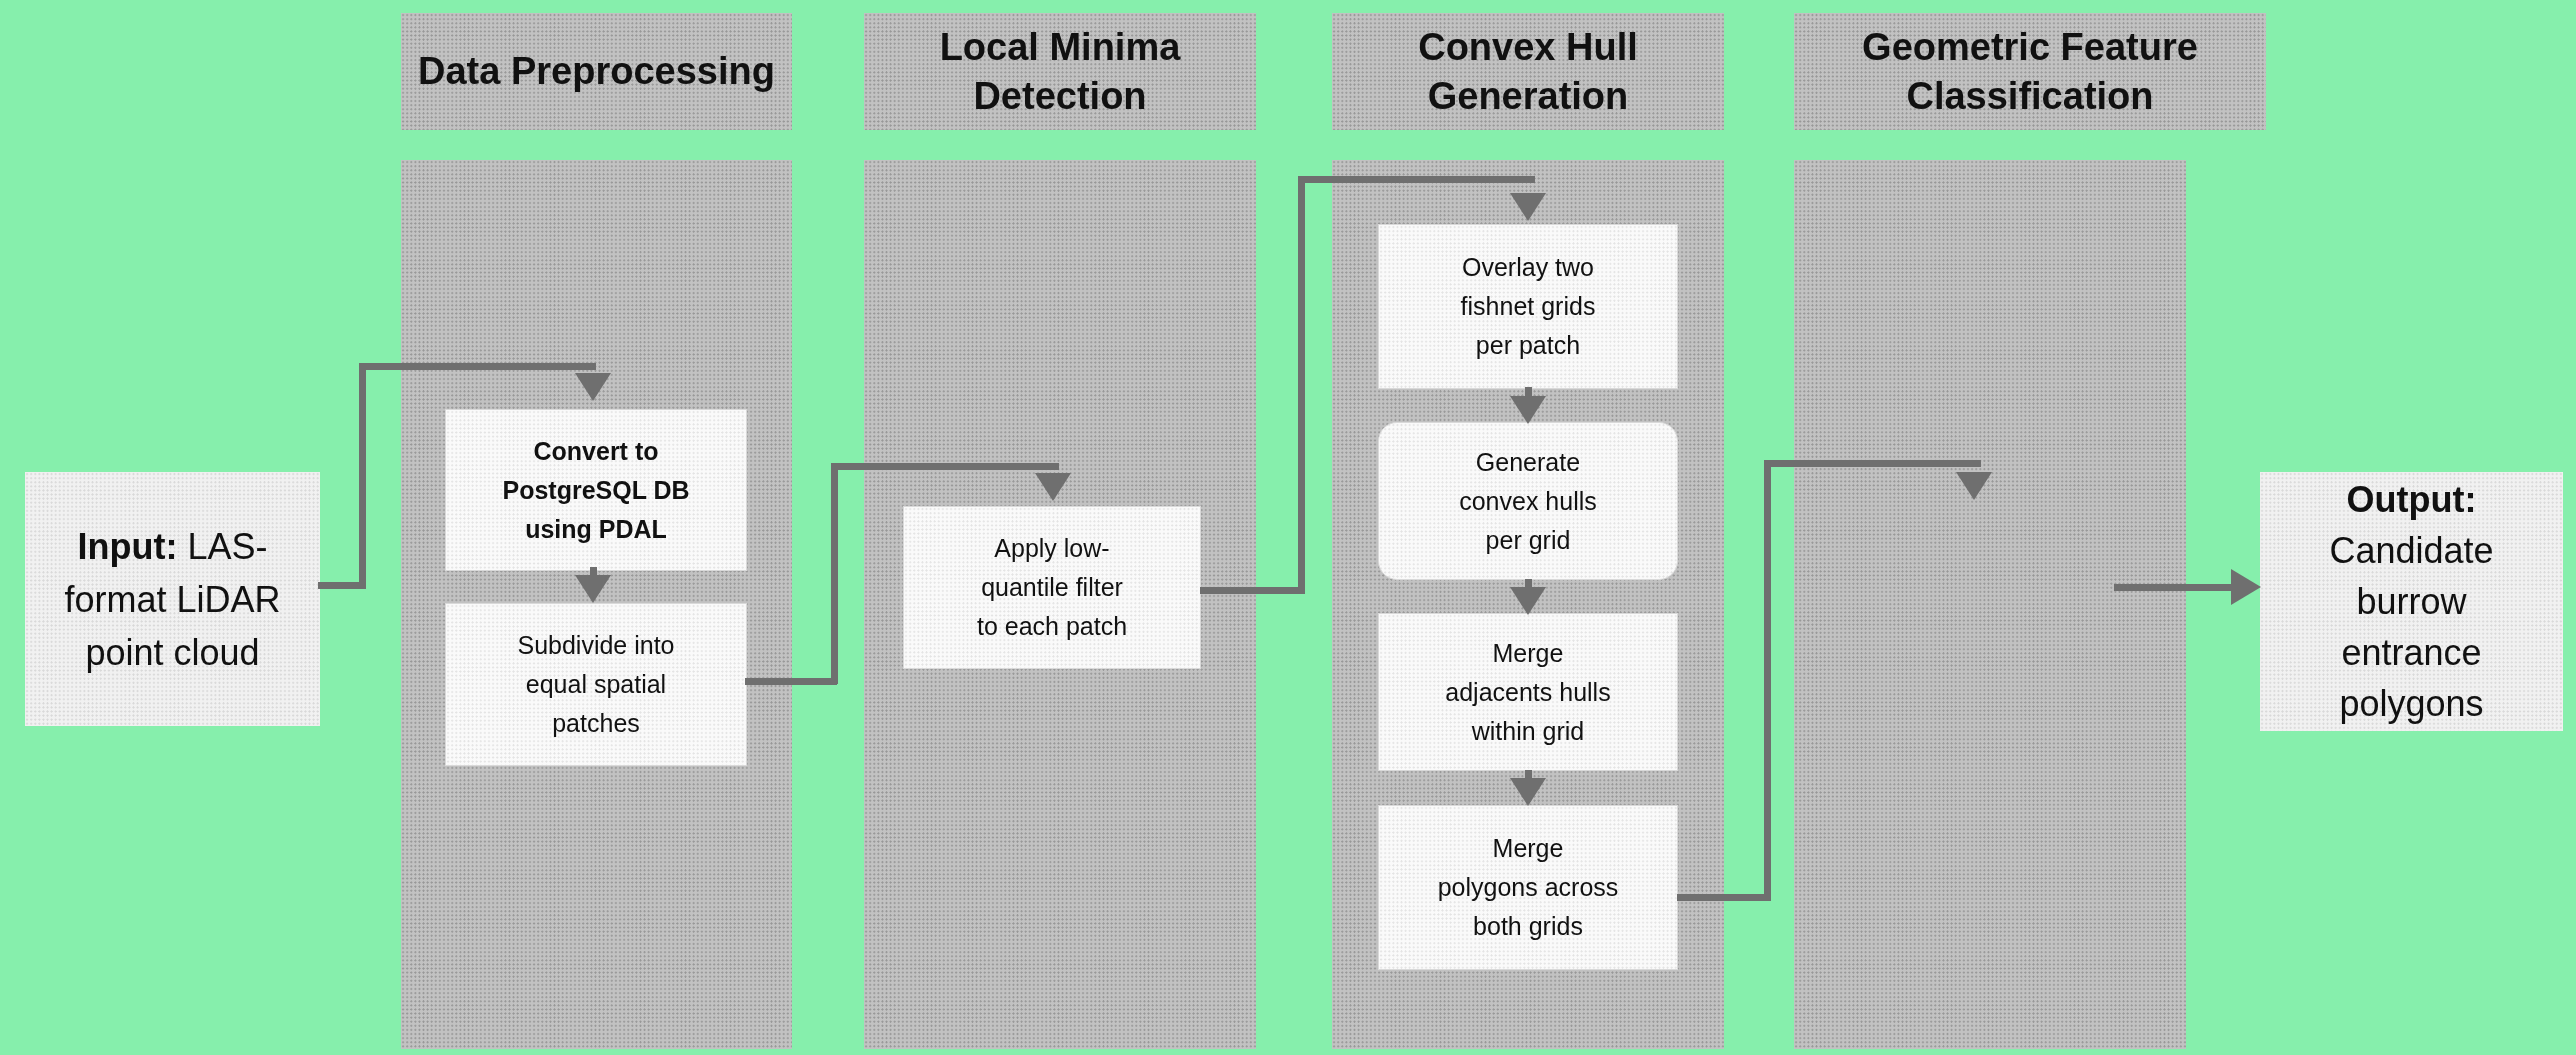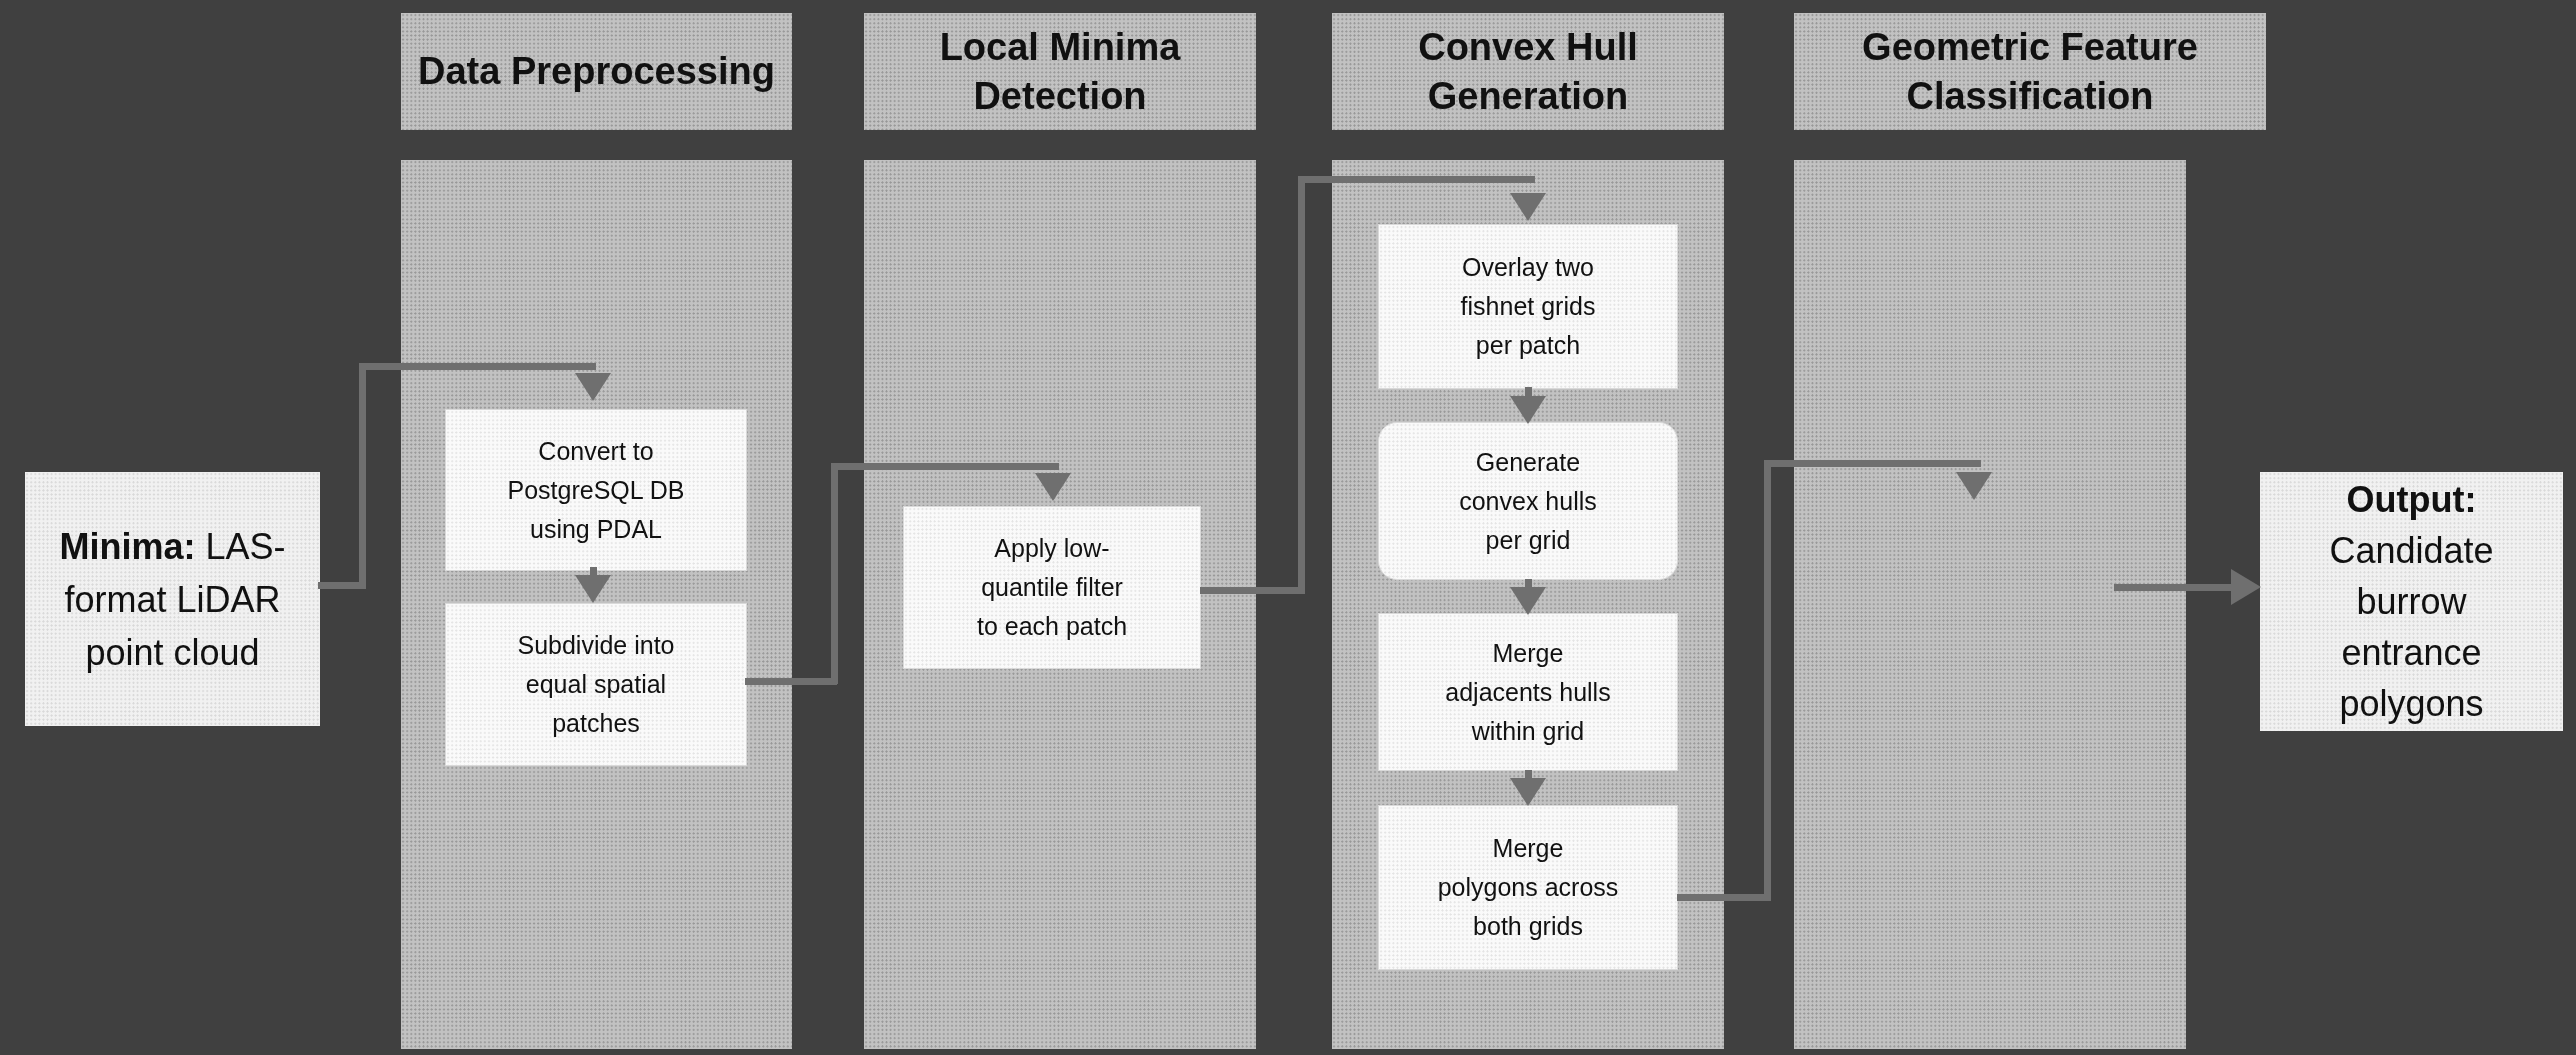--- a/index.html
+++ b/index.html
@@ -1,19 +1,19 @@
 <!DOCTYPE html>
 <html style="font-size:13px"><head>
 <meta charset="utf-8">
 <style>
   html,body{margin:0;padding:0;background:#ffffff;}
   #canvas{
     position:relative; width:2576px; height:1056px;
     font-family:"Liberation Sans", sans-serif;
-    color:#111111; overflow:hidden; background:#404040;
+    color:#111111; overflow:hidden; background:#86efac;
   }
   
   .colhead,.colbody{
     position:absolute;
     background-color:#c2c2c2;
     background-image:radial-gradient(circle, rgba(0,0,0,0.22) 0.8px, rgba(0,0,0,0) 1.2px);
     background-size:4.1px 4.1px;
   }
   .colhead{
     display:flex;align-items:center;justify-content:center;
@@ -64,34 +64,34 @@
 Generation</div>
   <div class="colhead" style="left:1794px;top:13px;width:472px;height:117px;">Geometric Feature
 Classification</div>
 
   <div class="colbody" style="left:401px;top:160px;width:391px;height:889px;"></div>
   <div class="colbody" style="left:864px;top:160px;width:392px;height:889px;"></div>
   <div class="colbody" style="left:1332px;top:160px;width:392px;height:889px;"></div>
   <div class="colbody" style="left:1794px;top:160px;width:392px;height:889px;"></div>
 
   <div class="terminal" style="left:25px;top:457px;width:295px;height:254px;">
-    <div><span class="bold">Minima:</span><span> LAS-
+    <div><span class="bold">Input:</span><span> LAS-
 format LiDAR
 point cloud</span></div>
   </div>
 
   <div class="terminal" style="left:2260px;top:457px;width:303px;height:259px;line-height:51px;">
     <div><span class="bold">Output:</span><span>
 Candidate
 burrow
 entrance
 polygons</span></div>
   </div>
 
-  <div class="step" style="left:445px;top:409px;width:302px;height:162px;">Convert to
+  <div class="step" style="left:445px;top:409px;width:302px;height:162px;font-weight:bold;">Convert to
 PostgreSQL DB
 using PDAL</div>
   <div class="step" style="left:445px;top:603px;width:302px;height:163px;">Subdivide into
 equal spatial
 patches</div>
 
   <div class="step" style="left:903px;top:506px;width:298px;height:163px;">Apply low-
 quantile filter
 to each patch</div>
 

